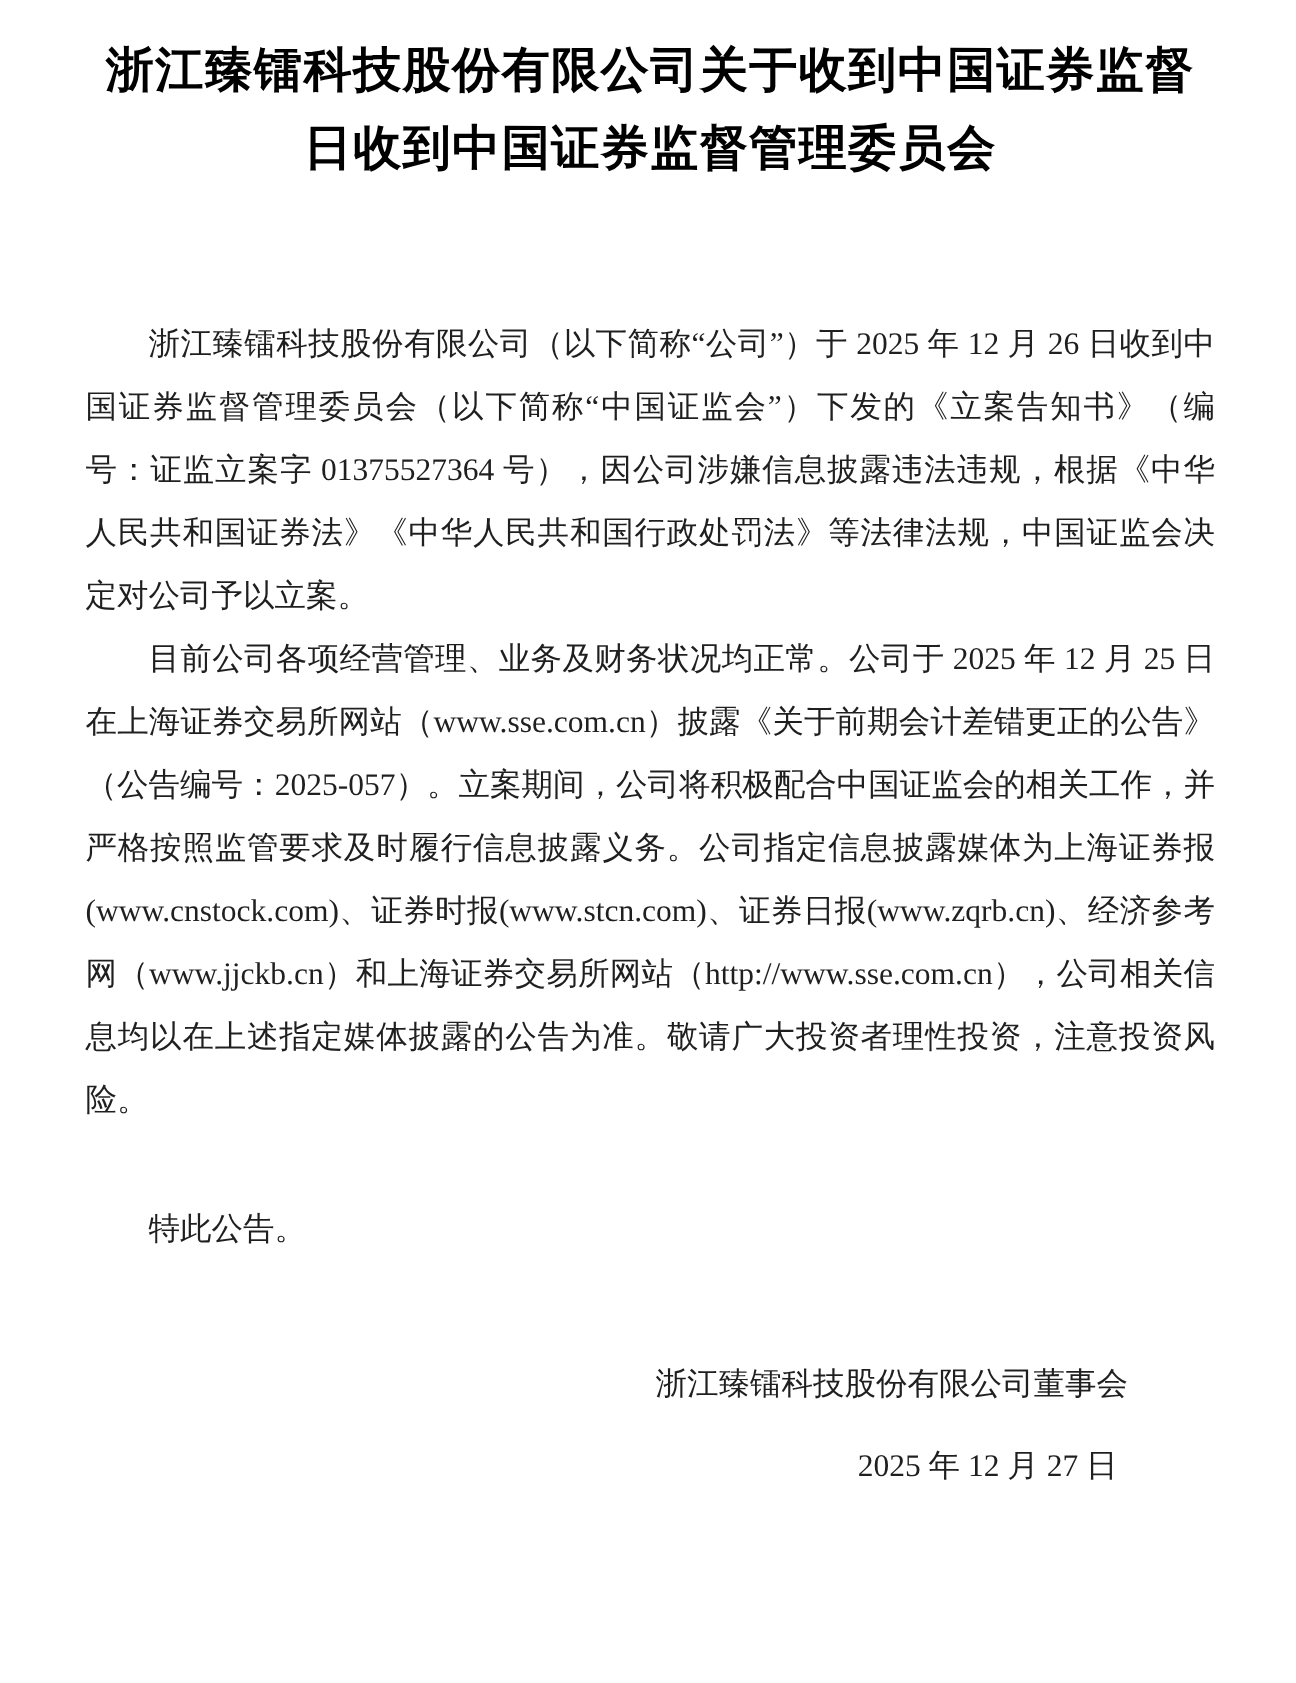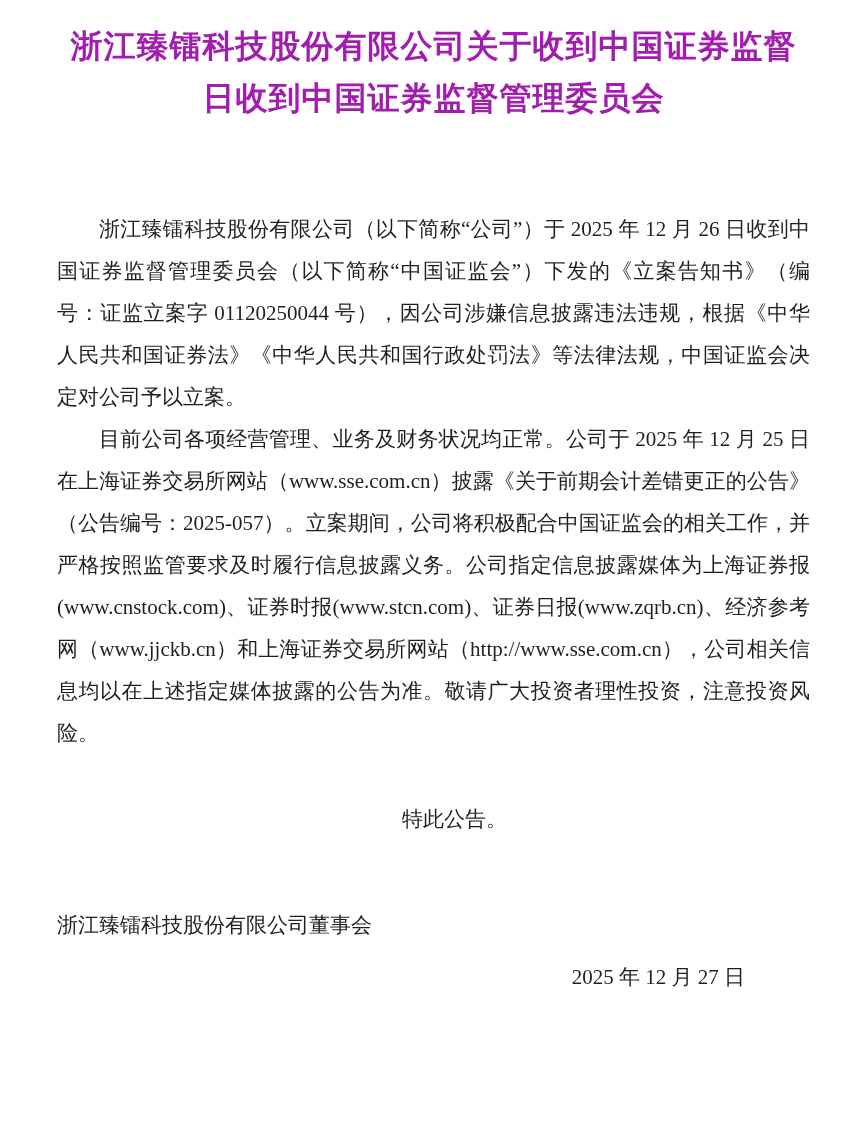--- a/index.html
+++ b/index.html
@@ -20,21 +20,21 @@
     padding: 20px 54px 0 57px;
   }
   .title {
     margin: 0;
     text-align: center;
     font-family: "Liberation Sans", "DejaVu Sans", sans-serif;
     font-weight: 700;
     font-size: 32px;
     line-height: 52px;
     letter-spacing: 1px;
-    color: #a21caf;
+    color: #000000;
   }
   .title-line { display: block; }
   .disclaimer-box {
     margin-top: 19px;
     border: 2px solid #2b2b2b;
     border-bottom-width: 3px;
     padding: 8px 6px 4px 6px;
     box-sizing: border-box;
   }
   .disclaimer-text {
@@ -51,31 +51,33 @@
   .para {
     margin: 0;
     font-size: 21px;
     line-height: 42px;
     text-indent: 2em;
     text-align: justify;
     color: #1f1f1f;
   }
   .closing {
     margin-top: 44px;
-    text-align: center;
+    text-align: left;
   }
   .signature-block {
     margin-top: 64px;
   }
   .signature {
     margin: 0;
     font-size: 21px;
     line-height: 42px;
+    text-align: right;
     padding-right: 58px;
     color: #1f1f1f;
+    font-family: Liberation Mono, monospace;
   }
   .sig-date {
     margin: 10px 0 0 0;
     font-size: 21px;
     line-height: 42px;
     text-align: right;
     padding-right: 65px;
     color: #1f1f1f;
   }
 </style>
@@ -84,21 +86,21 @@
 
 <div class="page">
 
   <h1 class="title">
     <span class="title-line">浙江臻镭科技股份有限公司关于收到中国证券监督</span>
     <span class="title-line">日收到中国证券监督管理委员会</span>
   </h1>
 
 
   <div class="body-block">
-    <p class="para">浙江臻镭科技股份有限公司（以下简称“公司”）于 2025 年 12 月 26 日收到中国证券监督管理委员会（以下简称“中国证监会”）下发的《立案告知书》（编号：证监立案字 01120250044 号），因公司涉嫌信息披露违法违规，根据《中华人民共和国证券法》《中华人民共和国行政处罚法》等法律法规，中国证监会决定对公司予以立案。</p>
+    <p class="para">浙江臻镭科技股份有限公司（以下简称“公司”）于 2025 年 12 月 26 日收到中国证券监督管理委员会（以下简称“中国证监会”）下发的《立案告知书》（编号：证监立案字 01375527364 号），因公司涉嫌信息披露违法违规，根据《中华人民共和国证券法》《中华人民共和国行政处罚法》等法律法规，中国证监会决定对公司予以立案。</p>
     <p class="para">目前公司各项经营管理、业务及财务状况均正常。公司于 2025 年 12 月 25 日在上海证券交易所网站（www.sse.com.cn）披露《关于前期会计差错更正的公告》（公告编号：2025-057）。立案期间，公司将积极配合中国证监会的相关工作，并严格按照监管要求及时履行信息披露义务。公司指定信息披露媒体为上海证券报(www.cnstock.com)、证券时报(www.stcn.com)、证券日报(www.zqrb.cn)、经济参考网（www.jjckb.cn）和上海证券交易所网站（http://www.sse.com.cn），公司相关信息均以在上述指定媒体披露的公告为准。敬请广大投资者理性投资，注意投资风险。</p>
     <p class="para closing">特此公告。</p>
   </div>
 
   <div class="signature-block">
     <p class="signature">浙江臻镭科技股份有限公司董事会</p>
     <p class="sig-date">2025 年 12 月 27 日</p>
   </div>
 
 </div>

